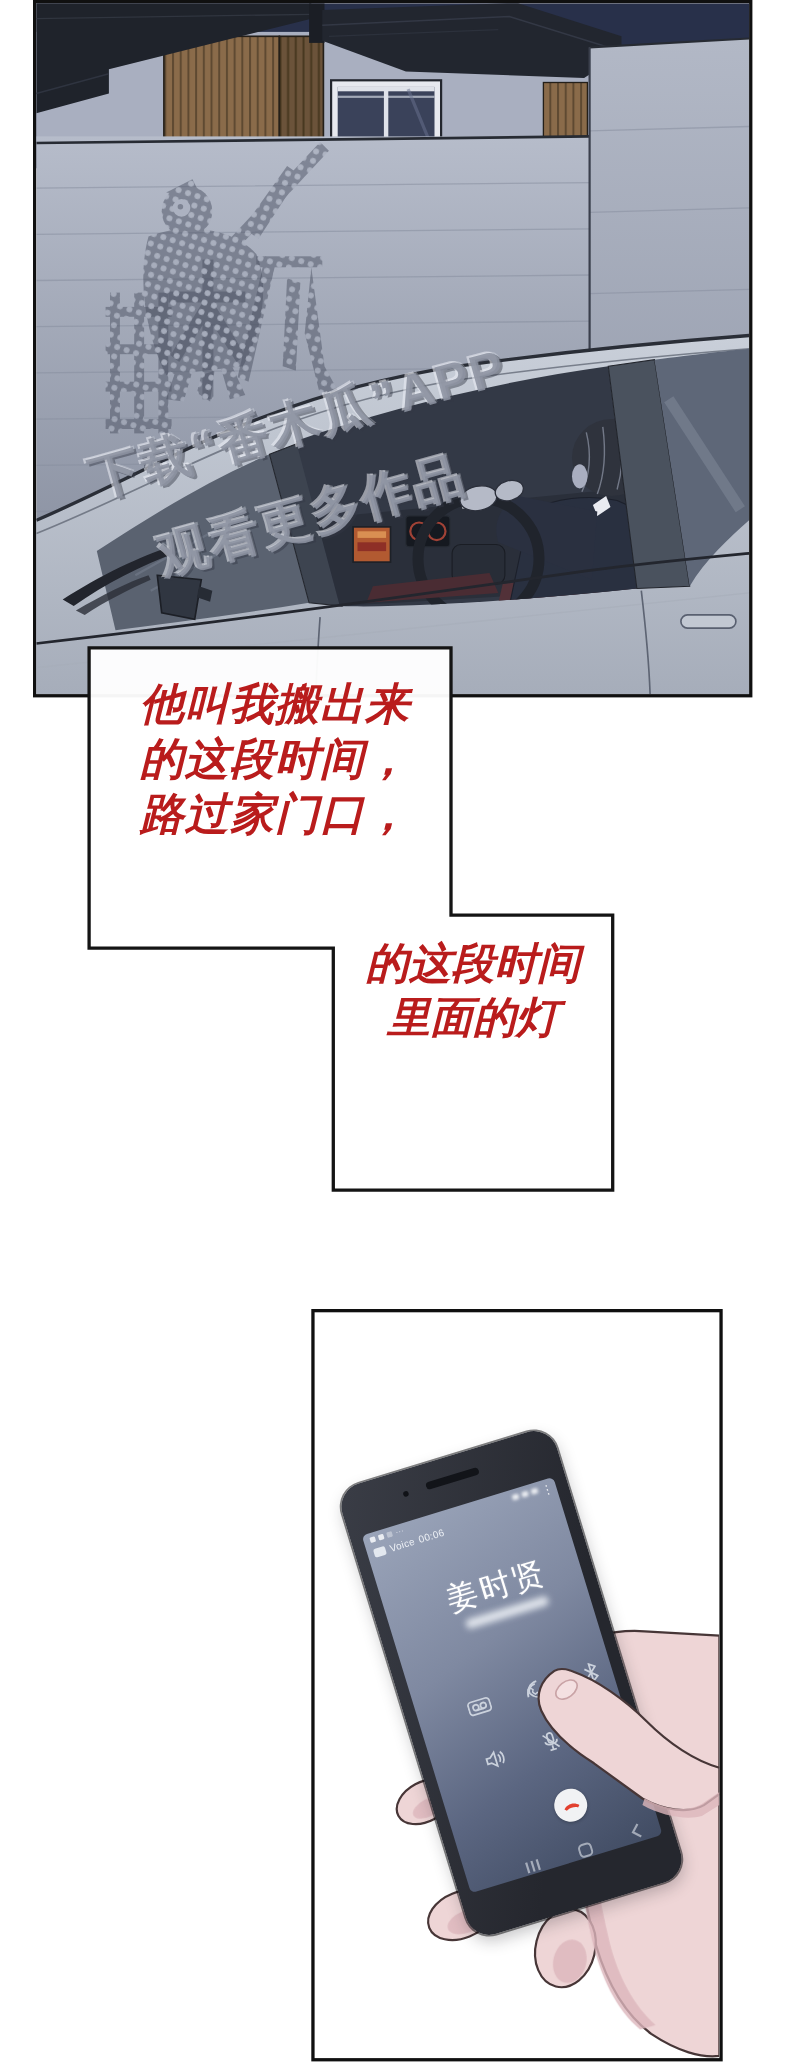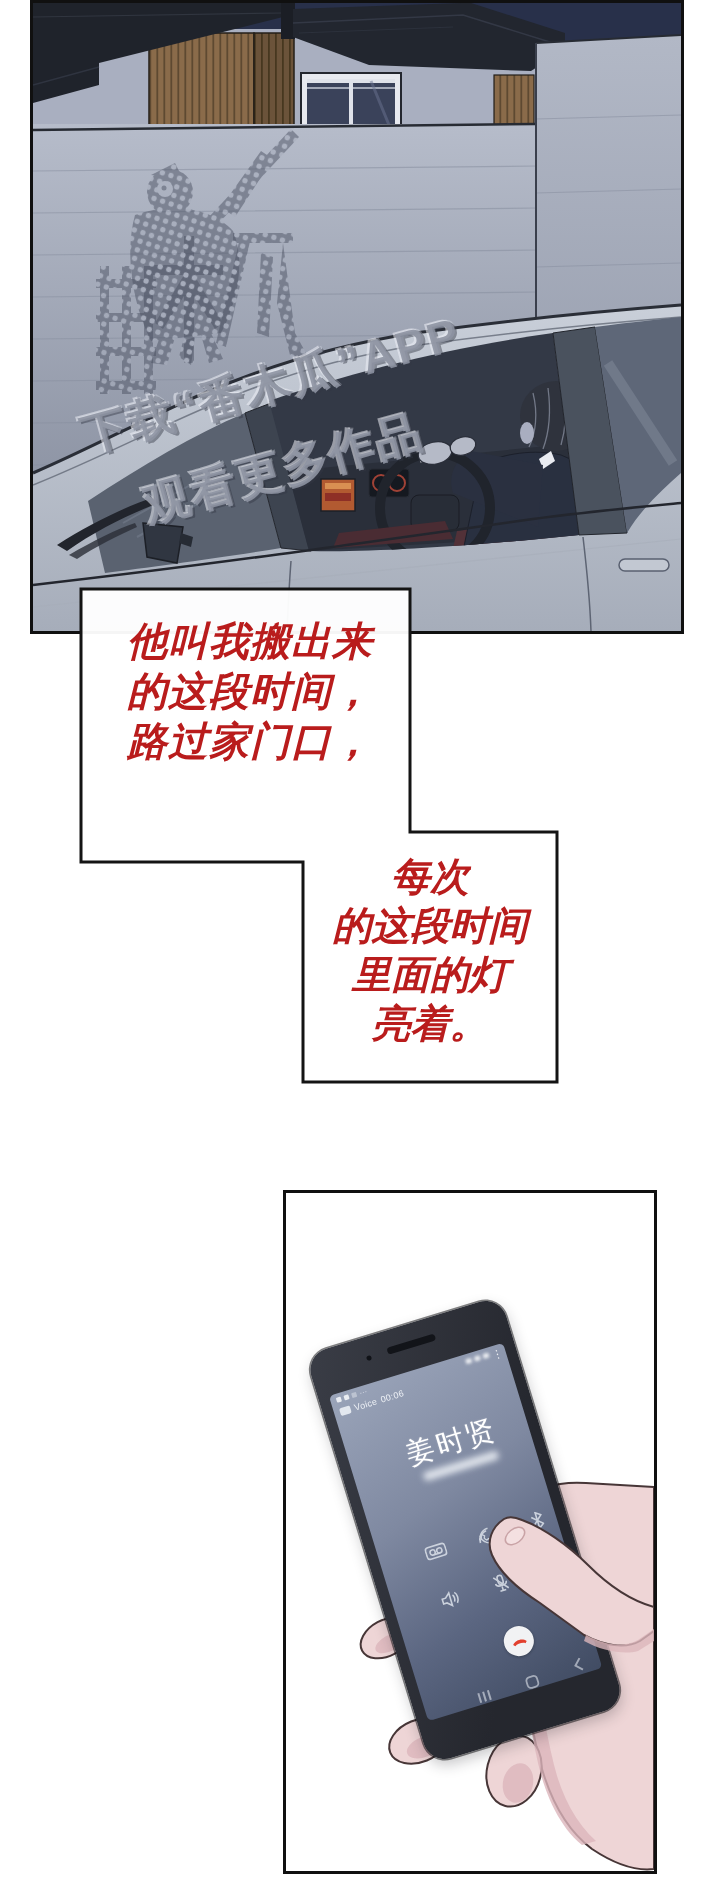--- a/index.html
+++ b/index.html
@@ -217,24 +217,22 @@
 
   <svg id="bubbles" width="720" height="1190" viewBox="0 0 720 1190">
     <polygon points="81,589 410,589 410,832 557,832 557,1082 303,1082 303,862 81,862" fill="rgba(255,255,255,0.96)" stroke="#141414" stroke-width="3"></polygon>
   </svg>
   <div class="btxt" id="b1">
     <span>他叫我搬出来</span>
     <span>的这段时间，</span>
     <span>路过家门口，</span>
   </div>
   <div class="btxt" id="b2">
-    <span>每次</span>
     <span>的这段时间</span>
     <span>里面的灯</span>
-    <span>亮着。</span>
   </div>
 
   <div class="panel" id="panel2">
 
     <svg class="handsvg" id="hand-back" width="368" height="678" viewBox="0 0 368 678">
       <g stroke="#473637" stroke-width="2" fill="#eed5d6">
         <path d="M368,294 L300,290 C270,288 244,296 228,312 C210,330 202,352 208,376 C214,402 224,430 232,462 C240,500 246,540 256,576 C266,610 282,638 306,656 C330,672 352,678 368,676 Z"></path>
         <ellipse cx="100" cy="445" rx="27" ry="18" transform="rotate(-28 100 445)"></ellipse>
         <ellipse cx="133" cy="548" rx="31" ry="21" transform="rotate(-22 133 548)"></ellipse>
         <ellipse cx="228" cy="578" rx="27" ry="36" transform="rotate(14 228 578)"></ellipse>

